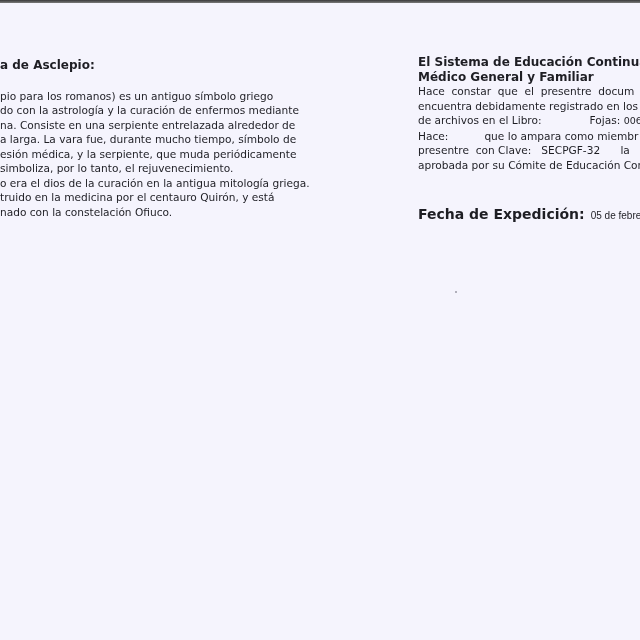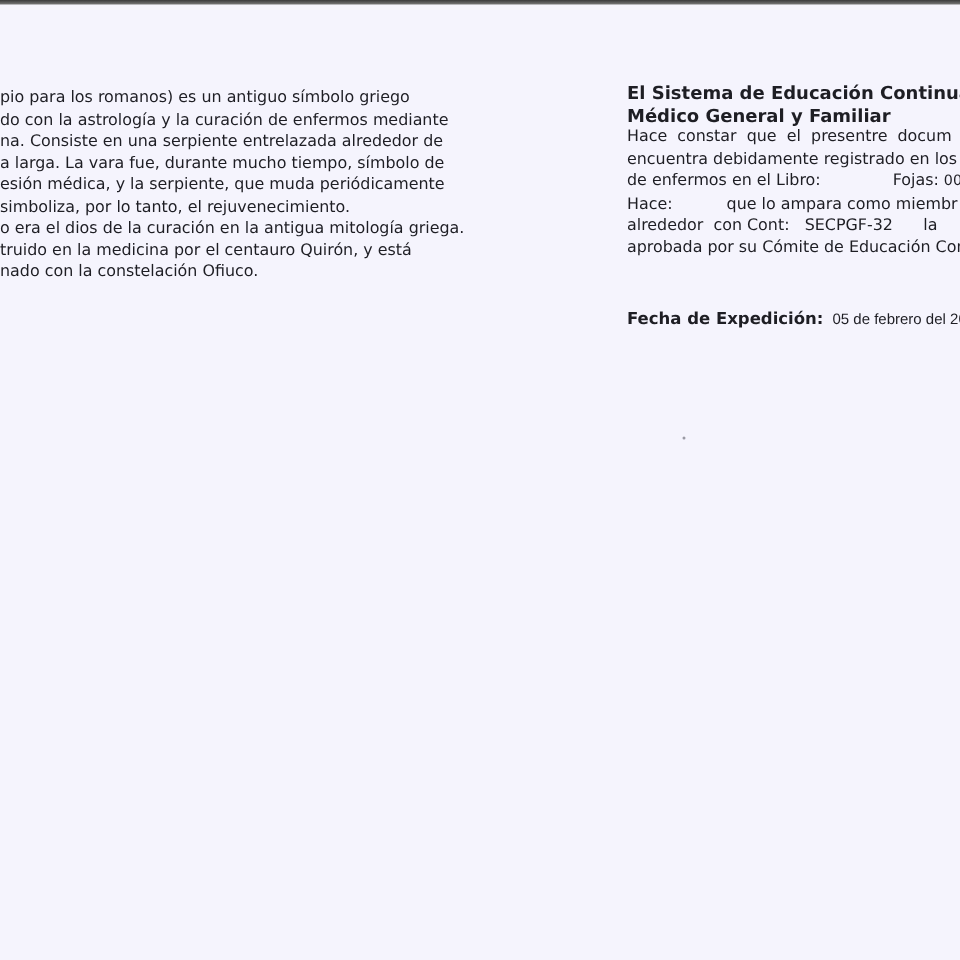--- a/index.html
+++ b/index.html
@@ -34,59 +34,60 @@
       font-weight: bold; font-size: 12px; line-height: 14.5px;
       white-space: nowrap;
     }
     .col-right .row { white-space: nowrap; display: block; }
     .sp { display: inline-block; }
     b { font-weight: normal; }
     .fecha {
       position: absolute; left: 418px; top: 206px; white-space: nowrap;
       font-size: 10.6px;
     }
-    .fecha .label { font-weight: bold; font-size: 11px; }
+    .fecha .label { font-weight: bold; font-size: 14px; }
     .fecha .value { font-family: "Liberation Sans", sans-serif; font-size: 10px; margin-left: 6px; }
     .speck {
       position: absolute; left: 455px; top: 291px; width: 2px; height: 2px;
       background: #9a9aa4; border-radius: 1px;
     }
   </style>
 </head>
 <body>
 
 <div class="scan-edge"></div>
 
 <div class="col-left">
+  <div class="title">a de Asclepio:</div>
   <div class="para">
     <span class="line" style="text-align:left;padding-left:170px;width:auto;">pio para los romanos) es un antiguo símbolo griego</span>
     <span class="line" style="text-align:left;padding-left:170px;width:auto;">do con la astrología y la curación de enfermos mediante</span>
     <span class="line" style="text-align:left;padding-left:170px;width:auto;">na. Consiste en una serpiente entrelazada alrededor de</span>
     <span class="line" style="text-align:left;padding-left:170px;width:auto;">a larga. La vara fue, durante mucho tiempo, símbolo de</span>
     <span class="line" style="text-align:left;padding-left:170px;width:auto;">esión médica, y la serpiente, que muda periódicamente</span>
     <span class="line" style="text-align:left;padding-left:170px;width:auto;">simboliza, por lo tanto, el rejuvenecimiento.</span>
     <span class="line" style="text-align:left;padding-left:170px;width:auto;">o era el dios de la curación en la antigua mitología griega.</span>
     <span class="line" style="text-align:left;padding-left:170px;width:auto;">truido en la medicina por el centauro Quirón, y está</span>
     <span class="line" style="text-align:left;padding-left:170px;width:auto;">nado con la constelación Ofiuco.</span>
   </div>
 </div>
 
 <div class="col-right">
   <div class="title">El Sistema de Educación Continua par</div>
   <div class="title">Médico General y Familiar</div>
   <span class="row" style="white-space:pre;">Hace  constar  que  el  presentre  docum</span>
   <span class="row">encuentra debidamente registrado en los</span>
   <span class="row">
-    <span>de enfermos en el </span><b>Libro:</b><span class="sp" style="width:48px"></span><b>Fojas:</b>
+    <span>de archivos en el </span><b>Libro:</b><span class="sp" style="width:48px"></span><b>Fojas:</b>
     <span style="font-size:9.5px;">0066</span>
   </span>
   <span class="row">
     <b>Hace:</b><span class="sp" style="width:36px"></span><span>que lo ampara como miembr</span>
   </span>
-  <span class="row" style="white-space:pre;"><span>alrededor  con </span><b>Cont:</b>   <span>SECPGF-32</span>      <span>la</span></span>
+  <span class="row" style="white-space:pre;"><span>presentre  con </span><b>Clave:</b>   <span>SECPGF-32</span>      <span>la</span></span>
   <span class="row">aprobada por su Cómite de Educación Cont</span>
 </div>
 
 <div class="fecha">
   <span class="label">Fecha de Expedición:</span><span class="value">05 de febrero del 2025</span>
 </div>
 
 <div class="speck"></div>
 
 </body></html>

